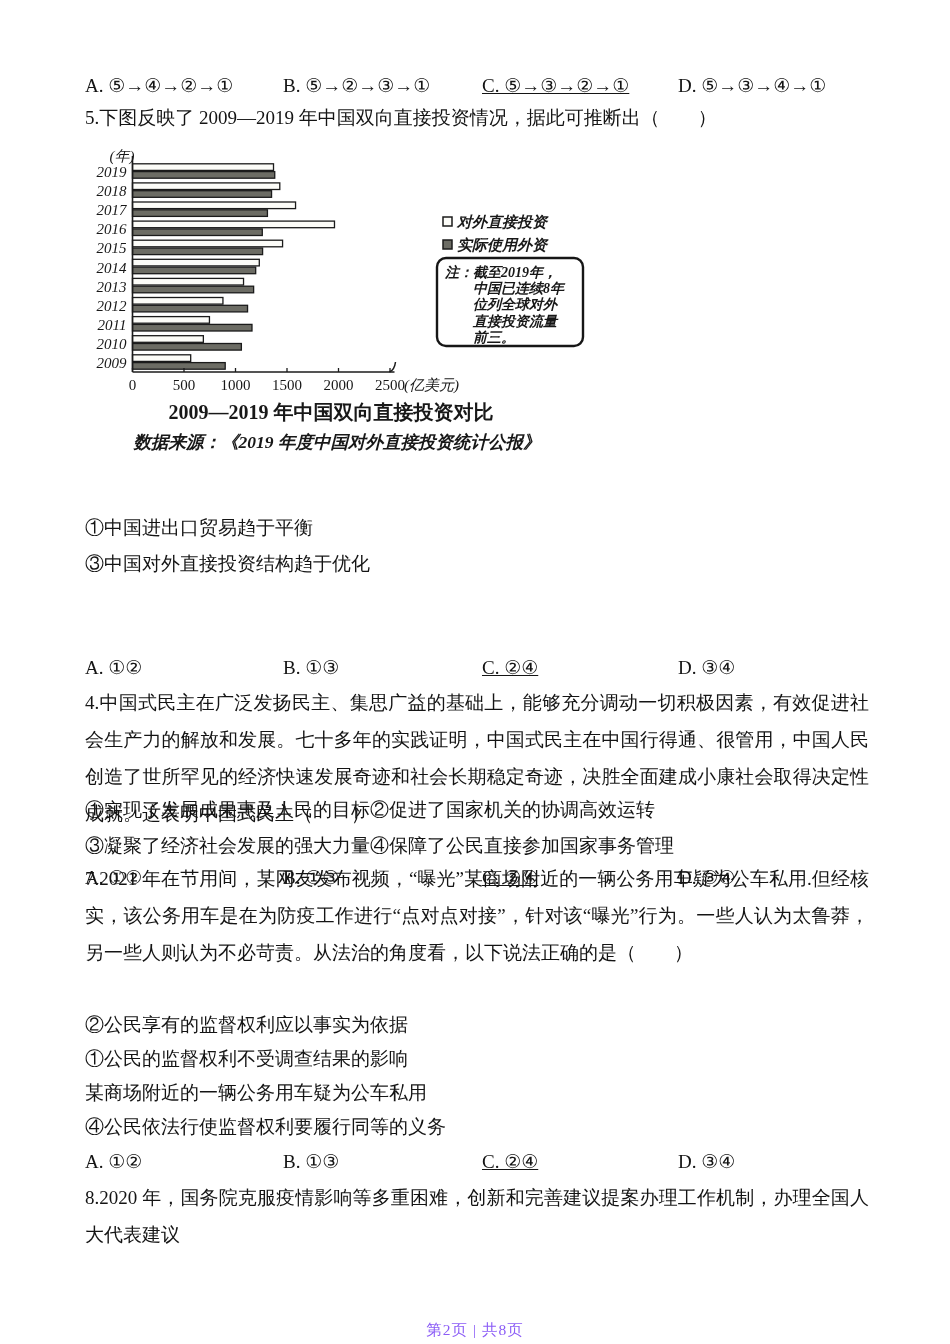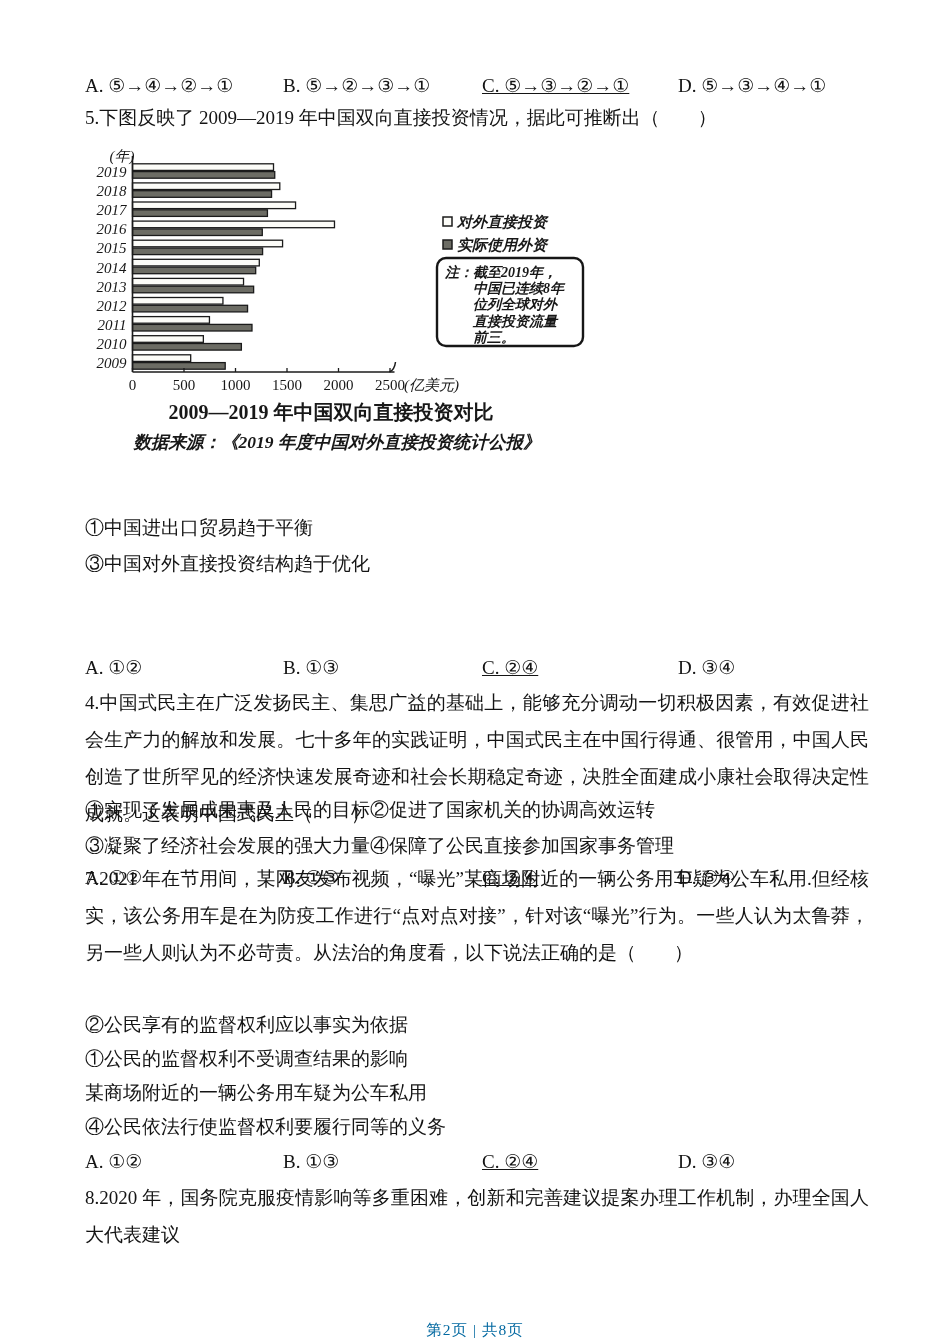--- a/index.html
+++ b/index.html
@@ -28,21 +28,21 @@
     font-size:19px;line-height:36px;
   }
   .opts span{position:absolute;top:0;white-space:nowrap;}
   .opt-a{left:0;}
   .opt-b{left:198px;}
   .opt-c{left:397px;text-decoration:underline;}
   .opt-d{left:593px;text-align:right;}
   .footer{
     left:0;width:100%;top:1320px;
     text-align:center;
-    font-size:15.5px;color:#0369a1;
+    font-size:15.5px;color:#8b5cf6;
     letter-spacing:1px;
   }
   svg text{
     font-family:"Liberation Serif","DejaVu Serif",serif;
     fill:#181818;
   }
 </style>
 </head>
 <body>
 

